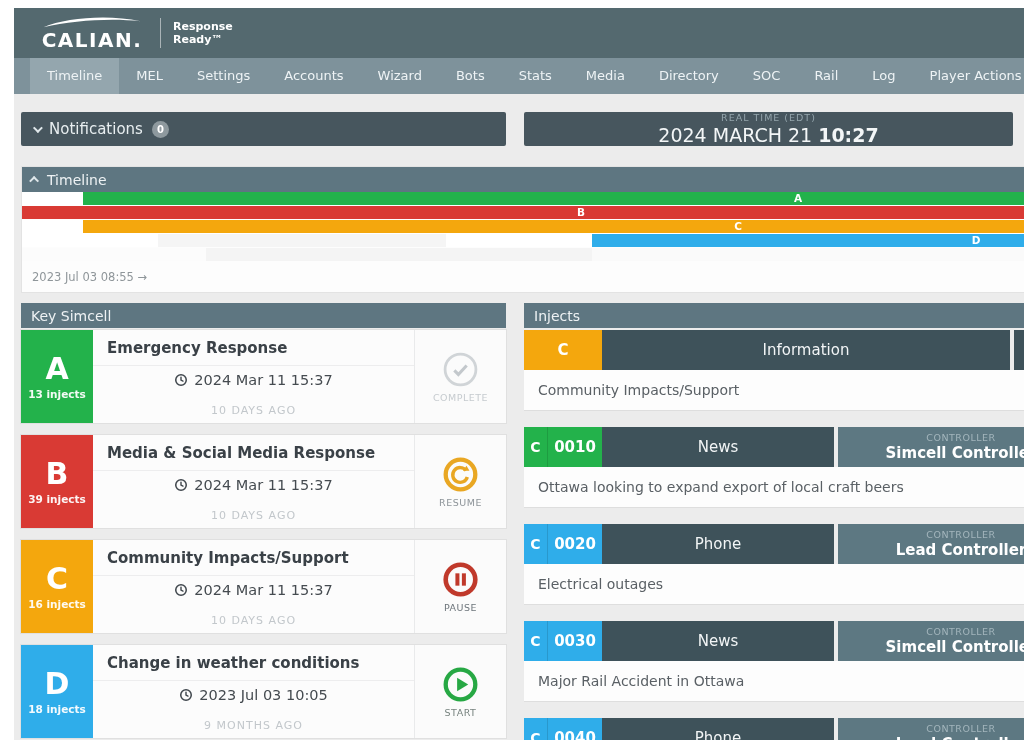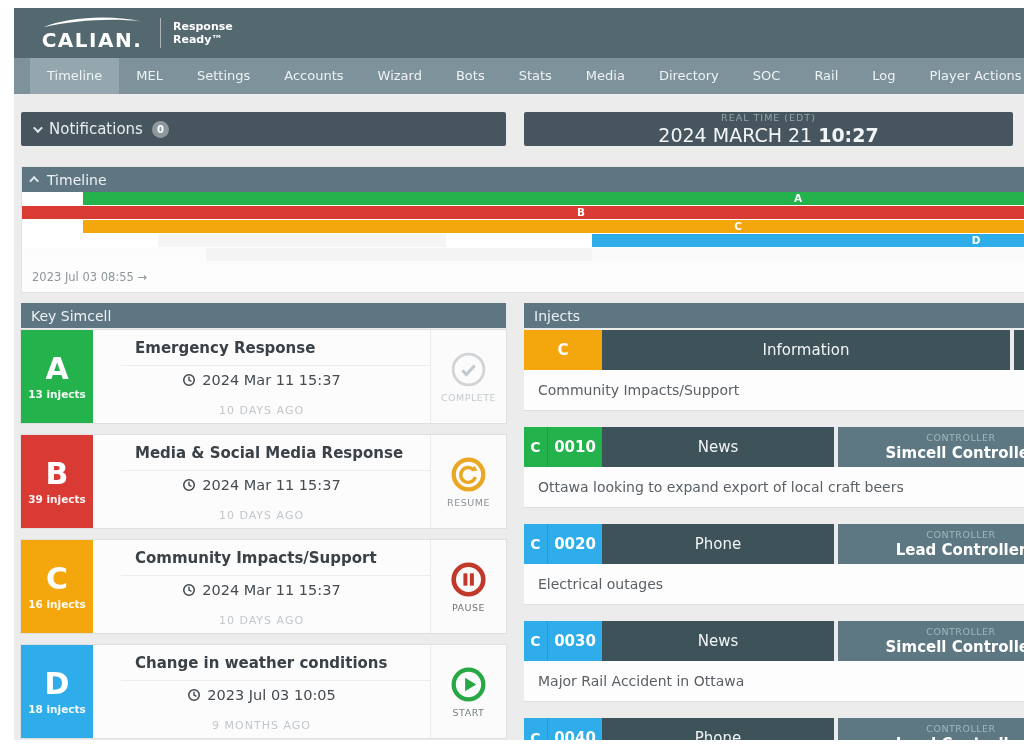--- a/index.html
+++ b/index.html
@@ -59,25 +59,25 @@
   .ke-panel { width:485px; }
   .ke-card { display:flex; height:93px; background:#fcfcfc; margin-top:12px;
     box-shadow:0 0 0 1px rgba(0,0,0,.05); cursor:pointer; }
   .ke-card:first-of-type { margin-top:2px; }
   .ke-letter { width:72px; display:flex; flex-direction:column; align-items:center;
     justify-content:center; gap:4px; color:#fff; }
   .ke-letter .big { font-size:30px; font-weight:bold; line-height:1; }
   .ke-letter .small { font-size:10.5px; font-weight:bold; opacity:.95; }
   .ke-mid { flex:1; display:flex; flex-direction:column; min-width:0; }
   .ke-title { padding:9px 14px 8px; font-size:15px; font-weight:bold; color:#3a4147;
-    border-bottom:1px solid #ededee; white-space:nowrap; overflow:hidden;margin-left:28px; }
+    border-bottom:1px solid #ededee; white-space:nowrap; overflow:hidden; }
   .ke-when { flex:1; display:flex; flex-direction:column; align-items:center; justify-content:center; gap:16px; }
   .ke-dt { font-size:14.5px; color:#454b50; display:flex; align-items:center; gap:6px; }
   .ke-ago { font-size:11px; color:#c2c7cb; letter-spacing:1px; }
-  .ke-status { width:76px; border-left:1px solid #e9eaeb; display:flex; flex-direction:column;
+  .ke-status { width:92px; border-left:1px solid #e9eaeb; display:flex; flex-direction:column;
     align-items:center; justify-content:center; gap:4px; cursor:pointer; background:#fbfbfb; }
   .ke-status .lbl { font-size:9.5px; letter-spacing:.5px; }
   .status-icon svg { display:none; width:37px; height:37px; }
   .status-icon[data-kind="check"]  svg.i-check  { display:block; }
   .status-icon[data-kind="resume"] svg.i-resume { display:block; }
   .status-icon[data-kind="pause"]  svg.i-pause  { display:block; }
   .status-icon[data-kind="play"]   svg.i-play   { display:block; }
 
   
   .in-panel { width:560px; }

